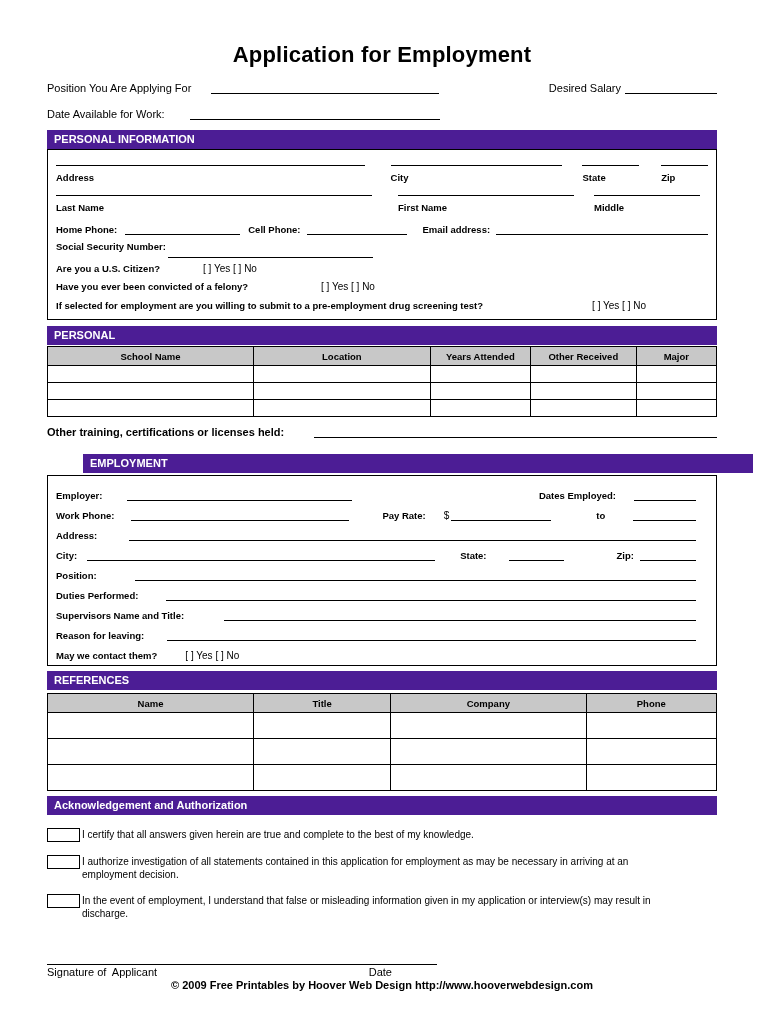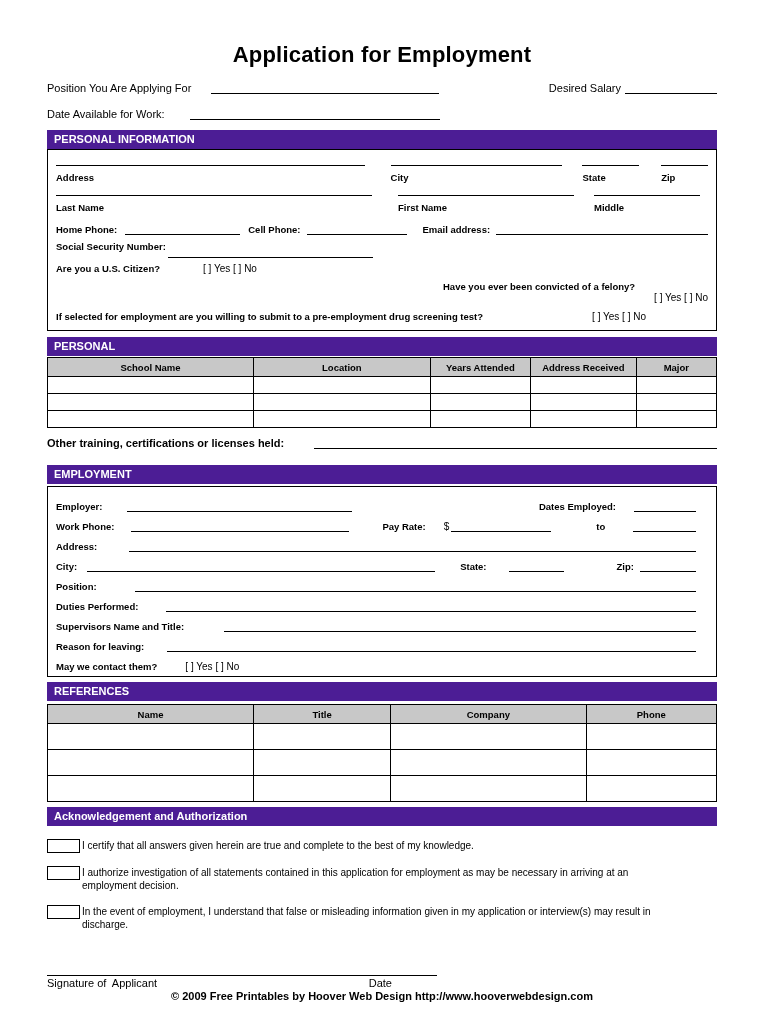--- a/index.html
+++ b/index.html
@@ -128,21 +128,21 @@
     <div class="p-row" style="margin-top:6px;">
       <span class="blbl">Social Security Number:</span>
     </div>
     <div class="line" style="width:205px;margin-left:112px;height:6px;display:block;"></div>
 
     <div class="p-row" style="margin-top:5px;">
       <span class="blbl" style="width:147px;">Are you a U.S. Citizen?</span>
       <span class="opts">[ ] Yes [ ] No</span>
     </div>
 
-    <div class="p-row" style="margin-top:7px;flex-direction:column;">
+    <div class="p-row" style="margin-top:7px;">
       <span class="blbl" style="width:265px;">Have you ever been convicted of a felony?</span>
       <span class="opts">[ ] Yes [ ] No</span>
     </div>
 
     <div class="p-row" style="margin-top:8px;">
       <span class="blbl">If selected for employment are you willing to submit to a pre-employment drug screening test?</span>
       <span class="opts" style="margin-left:auto;margin-right:62px;">[ ] Yes [ ] No</span>
     </div>
   </div>
 
@@ -153,21 +153,21 @@
         <col style="width:26.4%">
         <col style="width:15%">
         <col style="width:15.8%">
         <col style="width:12%">
       </colgroup>
     <thead>
       <tr>
         <th>School Name</th>
         <th>Location</th>
         <th>Years Attended</th>
-        <th>Address Received</th>
+        <th>Other Received</th>
         <th>Major</th>
       </tr>
     </thead>
     <tbody>
       <tr>
         <td></td>
           <td></td>
           <td></td>
           <td></td>
           <td></td>
@@ -187,21 +187,21 @@
           <td></td>
       </tr>
     </tbody>
   </table>
 
   <div class="other-row">
     <span class="blbl2">Other training, certifications or licenses held:</span>
     <span class="line" style="flex:1;margin-left:30px;height:10px;"></span>
   </div>
 
-  <div class="bar" style="margin-top:16px;">EMPLOYMENT</div>
+  <div class="bar" style="margin-top:16px;margin-left:36px;">EMPLOYMENT</div>
   <div class="ebox" style="margin-top:2px;">
 
     <div class="e-row">
       <span class="blbl">Employer:</span>
       <span class="line" style="width:225px;margin-left:25px;"></span>
       <span style="flex:1;"></span>
       <span class="blbl">Dates Employed:</span>
       <span class="line" style="width:62px;margin-left:18px;"></span>
     </div>
 

